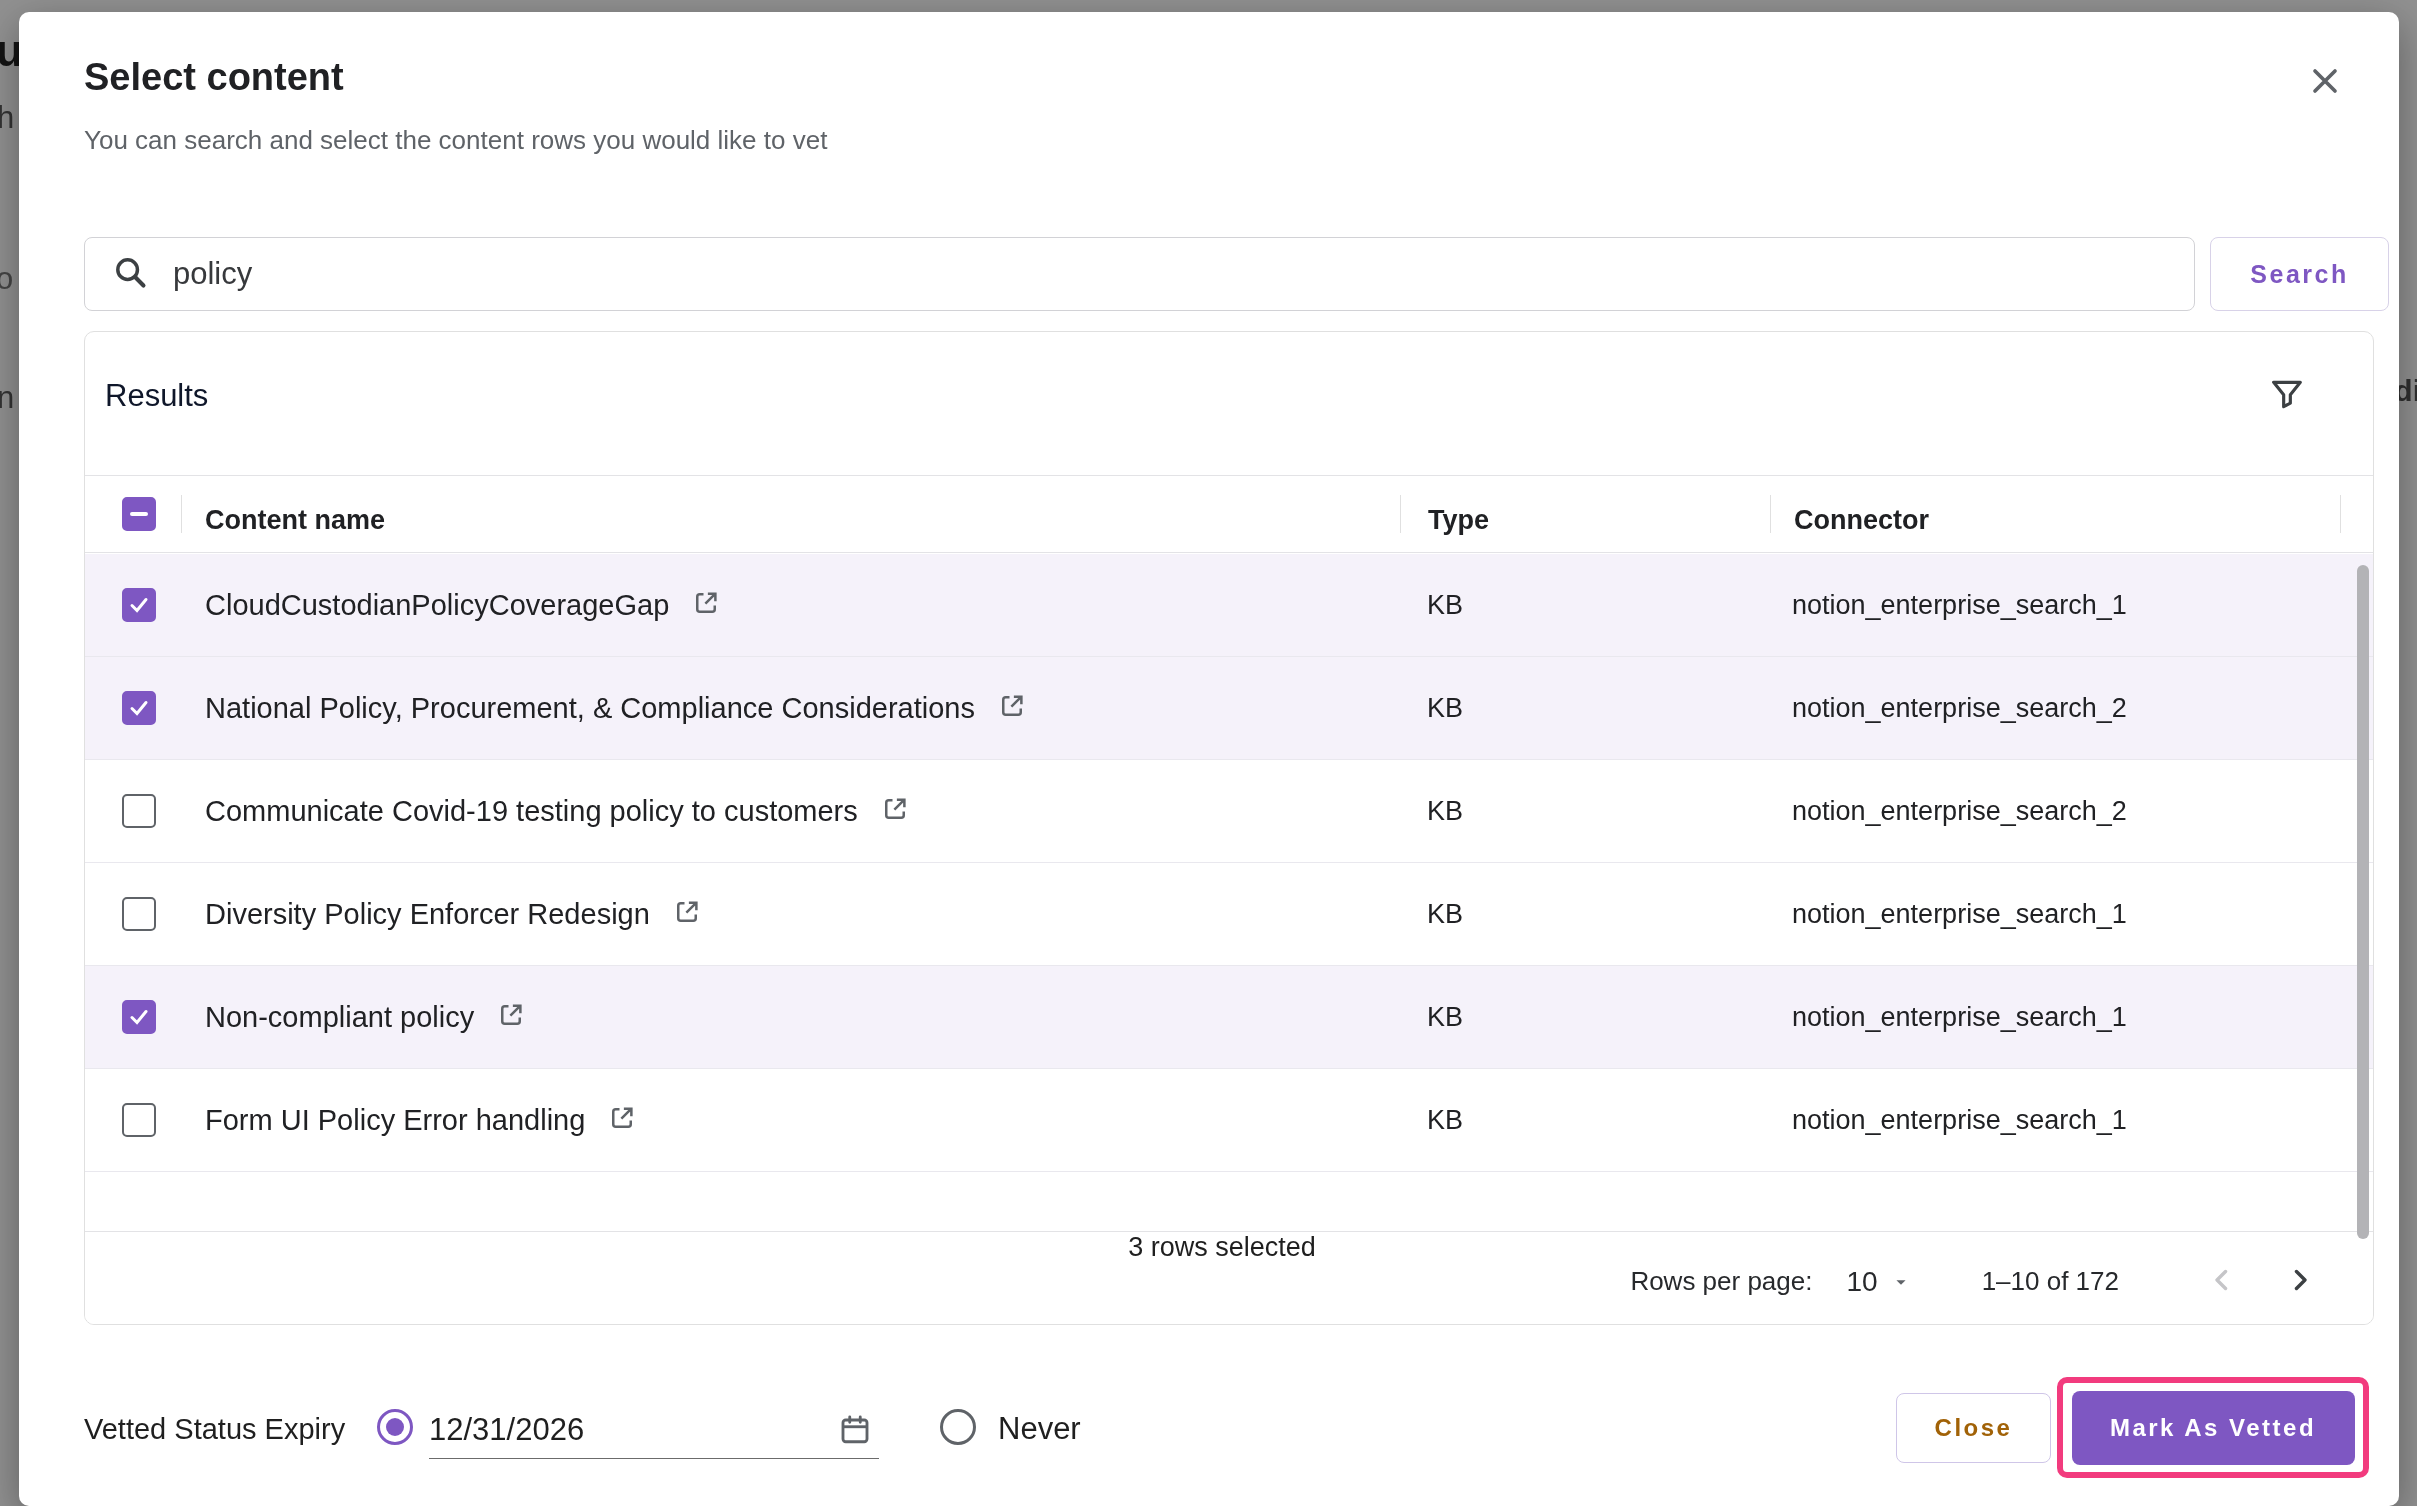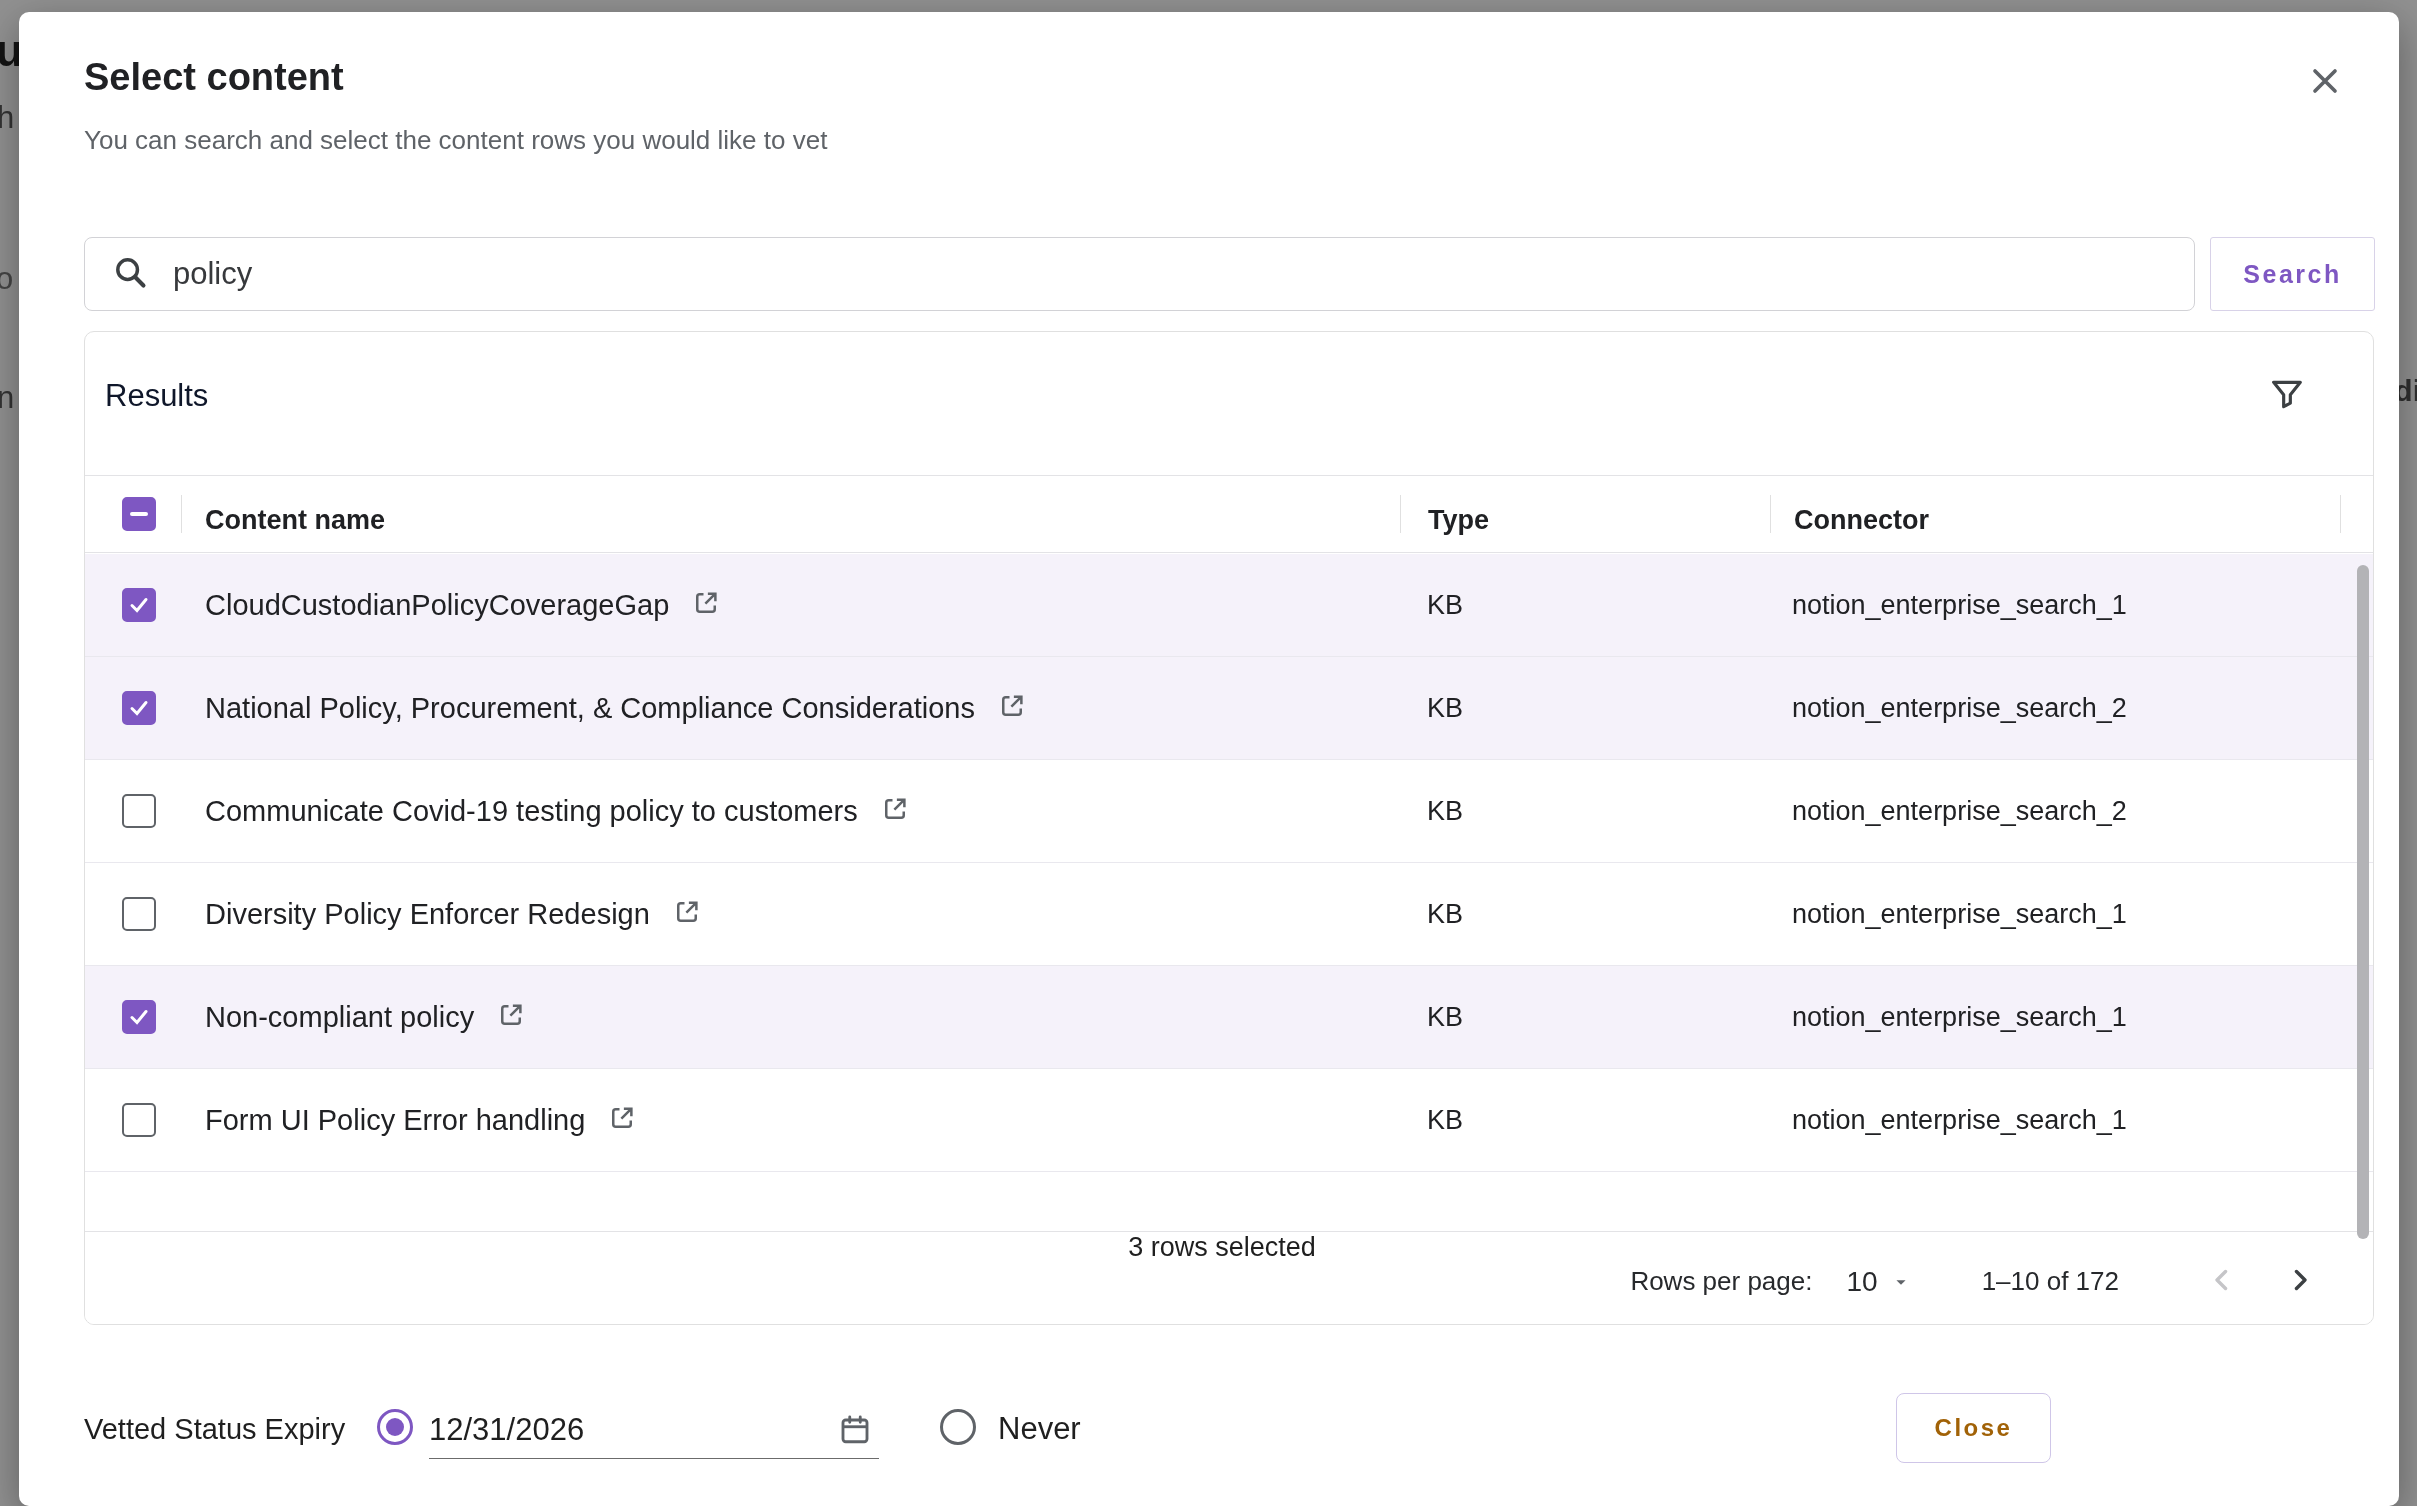--- a/index.html
+++ b/index.html
@@ -19,22 +19,22 @@
 
   .dialog-title { position:absolute; left:65px; top:44px; font-size:38px; font-weight:600; color:#202124; }
   .dialog-subtitle { position:absolute; left:65px; top:113px; font-size:26px; color:#5f6368; }
   .close-x { position:absolute; right:52px; top:48px; width:44px; height:44px; background:none; border:none; cursor:pointer; }
 
   
   .searchbox { position:absolute; left:65px; top:225px; width:2111px; height:74px;
                border:1.5px solid #d2d2d6; border-radius:8px; display:flex; align-items:center;
                gap:24px; padding-left:26px; background:#fff; }
   .searchbox .val { font-size:31px; font-weight:500; color:#37393c; }
-  .searchbtn { position:absolute; left:2191px; top:225px; width:165px; height:74px;
-               border:1.5px solid #d8d2e8; border-radius:3px; background:#fff;
+  .searchbtn { position:absolute; left:2191px; top:225px; width:179px; height:74px;
+               border:1.5px solid #d8d2e8; border-radius:8px; background:#fff;
                color:#7e57c2; font-size:25px; font-weight:600; letter-spacing:2.5px; cursor:pointer;
                font-family:inherit; }
 
   
   .panel { position:absolute; left:65px; top:319px; width:2290px; height:994px;
            border:1.5px solid #e0e0e0; border-radius:10px; background:#fff; overflow:hidden; }
   .results-title { position:absolute; left:20px; top:46px; font-size:31px; color:#0f172a; }
   .filter-btn { position:absolute; right:66px; top:42px; background:none; border:none; cursor:pointer; }
 
   .thead, .trow { display:flex; align-items:center; }
@@ -307,16 +307,19 @@
           <path d="M4 10.5 H20" stroke="#5f6368" stroke-width="1.9"></path>
           <path d="M8.5 4 V7.5 M15.5 4 V7.5" stroke="#5f6368" stroke-width="1.9" stroke-linecap="round"></path>
         </svg>
     </div>
 
     <span class="radio r-never"></span>
     <span class="neverlabel">Never</span>
 
     <button class="closebtn">Close</button>
 
+    <div class="highlight">
+      <button class="vetbtn">Mark As Vetted</button>
+    </div>
 
   </div>
 </div>
 
 
 </body></html>

